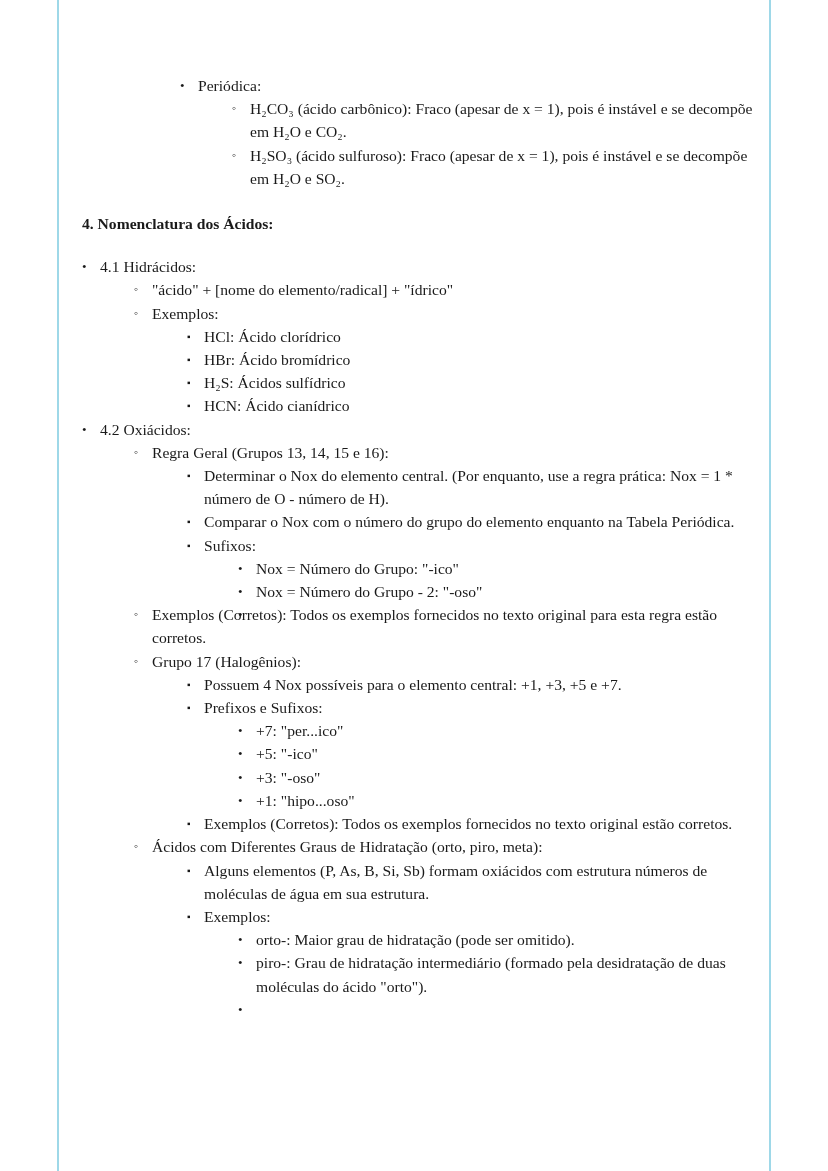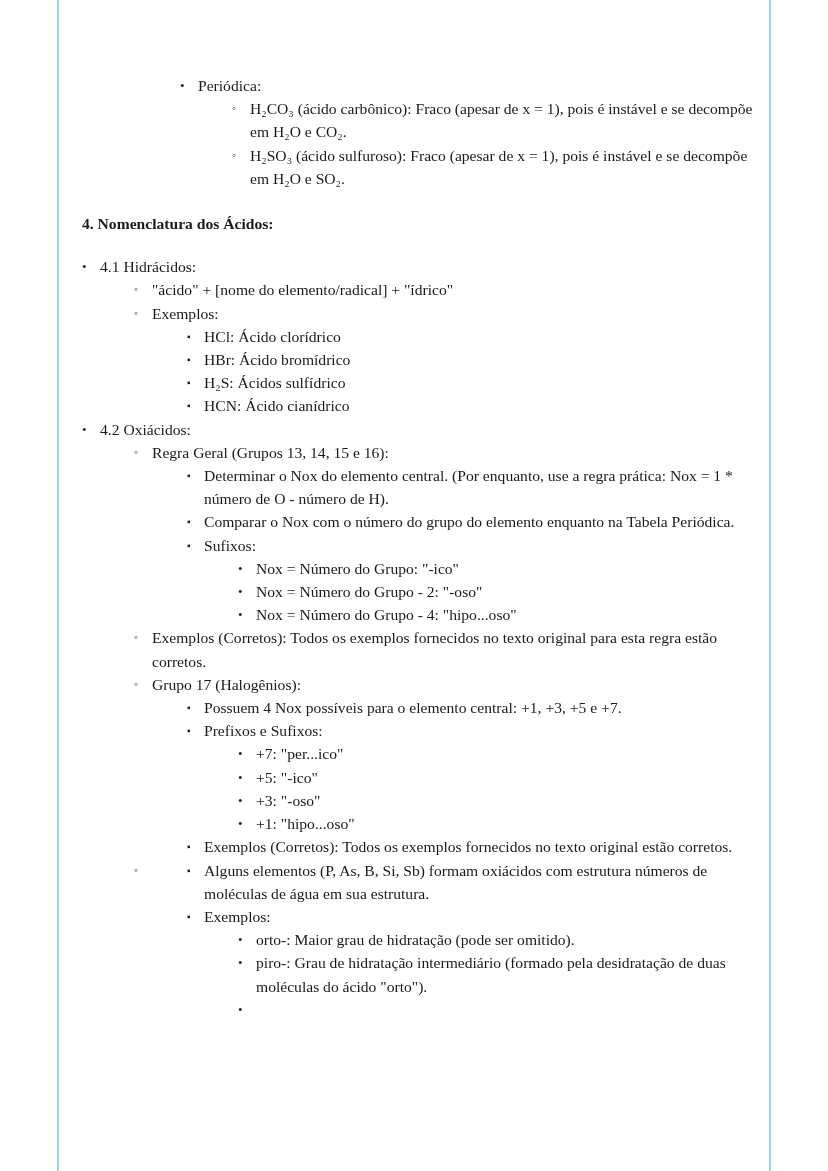--- a/index.html
+++ b/index.html
@@ -166,21 +166,20 @@
                   <li>
                     <span class="mk">•</span>
                     <span>Nox = Número do Grupo: "-ico"</span>
                   </li>
                   <li>
                     <span class="mk">•</span>
                     <span>Nox = Número do Grupo - 2: "-oso"</span>
                   </li>
                   <li>
                     <span class="mk">•</span>
-                    <span>Nox = Número do Grupo - 4: "hipo...oso"</span>
                   </li>
                 </ul>
               </li>
             </ul>
           </li>
 
           <li>
             <span class="mk">◦</span>
             <span>Exemplos (Corretos): Todos os exemplos fornecidos no texto original para esta regra estão corretos.</span>
           </li>
@@ -217,20 +216,21 @@
               </li>
               <li>
                 <span class="mk">▪</span>
                 <span>Exemplos (Corretos): Todos os exemplos fornecidos no texto original estão corretos.</span>
               </li>
             </ul>
           </li>
 
           <li>
             <span class="mk">◦</span>
+            <span>Ácidos com Diferentes Graus de Hidratação (orto, piro, meta):</span>
             <ul class="lv3">
               <li>
                 <span class="mk">▪</span>
                 <span>Alguns elementos (P, As, B, Si, Sb) formam oxiácidos com estrutura números de moléculas de água em sua estrutura.</span>
               </li>
               <li>
                 <span class="mk">▪</span>
                 <span>Exemplos:</span>
                 <ul class="lv4">
                   <li>

